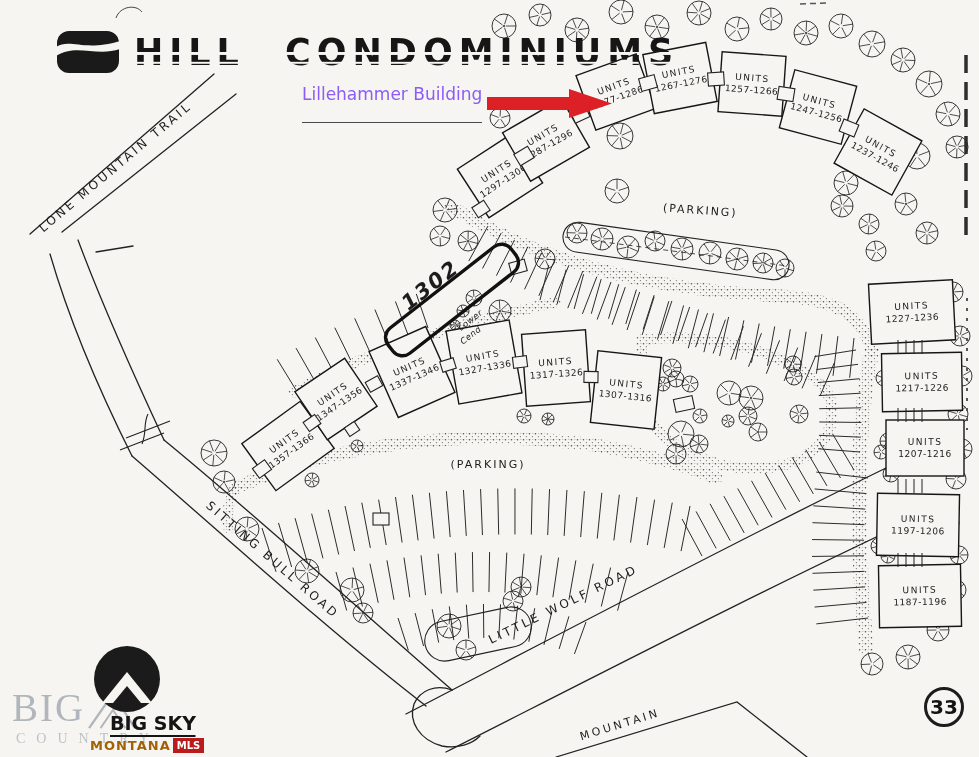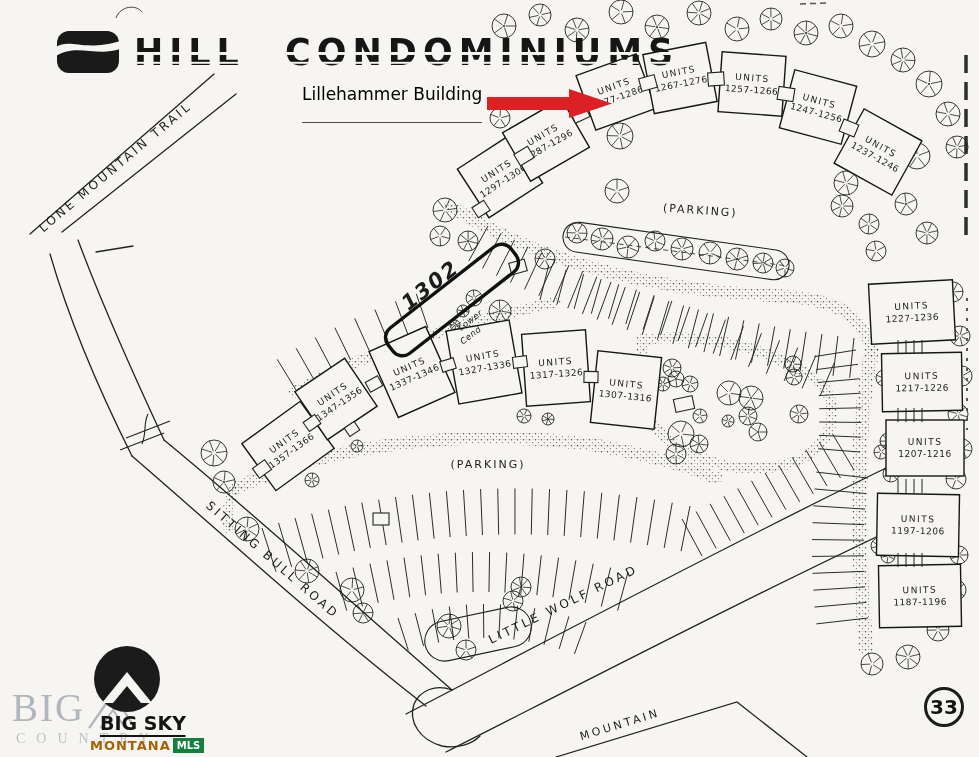--- a/index.html
+++ b/index.html
@@ -12,34 +12,34 @@
   .title-logo{width:64px;height:44px;flex:0 0 auto;}
   .page-title{
     font-size:35px;font-weight:800;letter-spacing:6px;word-spacing:22px;
     transform:scaleY(1.08);transform-origin:left center;white-space:nowrap;
     background:linear-gradient(180deg,#161616 0 50%,rgba(0,0,0,0) 50% 57%,#161616 57% 72%,rgba(0,0,0,0) 72% 77%,#161616 77% 100%);
     -webkit-background-clip:text;background-clip:text;color:transparent;
   }
 
   
   .callout{position:absolute;left:302px;top:84px;display:flex;align-items:center;gap:5px;}
-  .callout-label{font-size:17px;color:#000000;border-bottom:1.6px solid #4a4a4a;padding-bottom:18px;white-space:nowrap;}
+  .callout-label{font-size:17px;color:#8b5cf6;border-bottom:1.6px solid #4a4a4a;padding-bottom:18px;white-space:nowrap;}
   .callout-arrow{width:126px;height:32px;flex:0 0 auto;}
 
   
   .wm{position:absolute;left:12px;top:688px;opacity:.85;}
   .wm-text{display:flex;align-items:flex-end;font-family:"Liberation Serif",serif;font-size:39px;line-height:40px;color:#a6acb3;letter-spacing:2px;}
   .wm-mountain{width:50px;height:42px;margin:0 2px -2px 2px;}
   .wm-sub{font-family:"Liberation Serif",serif;font-size:14px;color:#b3b8be;letter-spacing:11px;margin-top:3px;padding-left:4px;}
-  .mls{position:absolute;left:90px;top:645px;width:110px;text-align:center;}
+  .mls{position:absolute;left:90px;top:645px;width:110px;text-align:right;}
   .mls-circle{width:70px;height:70px;margin-left:2px;display:block;}
   .mls-name{font-size:20px;font-weight:800;color:#141414;margin-top:-16px;display:inline-block;border-bottom:2px solid #141414;letter-spacing:0px;transform:scaleX(.95);transform-origin:left;}
   .mls-subrow{display:flex;align-items:center;margin-top:1px;}
   .mls-region{font-size:13px;font-weight:800;color:#a16207;letter-spacing:1px;}
-  .mls-badge{background:#15803d;color:#fff;font-size:10px;font-weight:700;padding:2px 4px;margin-left:2px;}
+  .mls-badge{background:#b91c1c;color:#fff;font-size:10px;font-weight:700;padding:2px 4px;margin-left:2px;}
 
   
   .page-badge{position:absolute;left:924px;top:687px;width:34px;height:34px;border:3px solid #1c1c1c;border-radius:50%;
     display:flex;align-items:center;justify-content:center;font-size:20px;font-weight:800;color:#131313;}
 </style>
 </head>
 <body>
 
 <div class="page">
 

